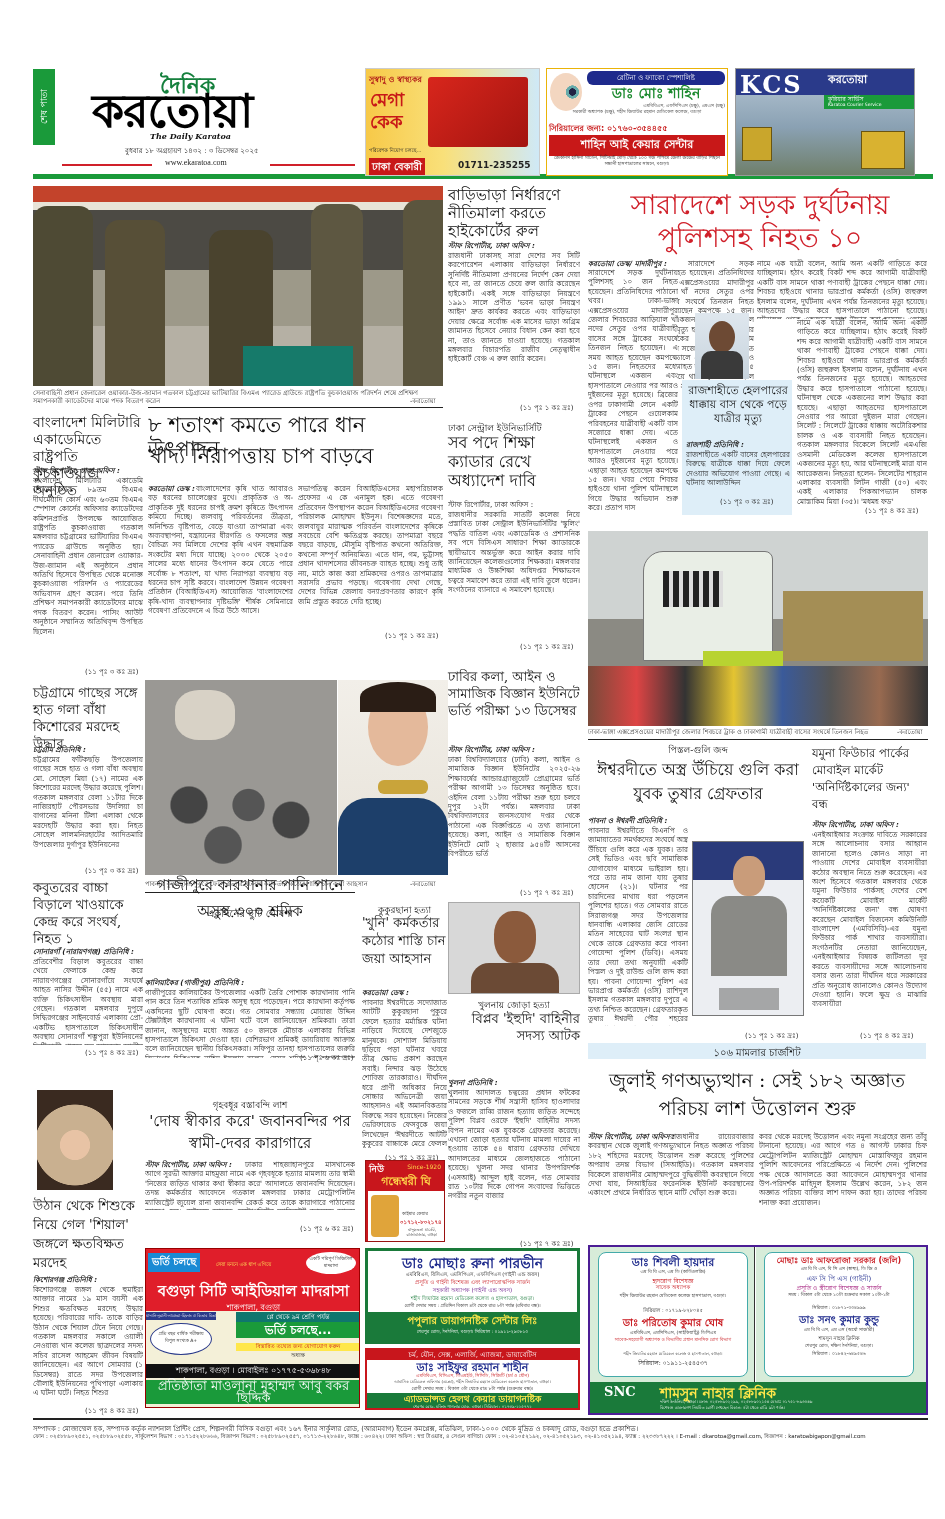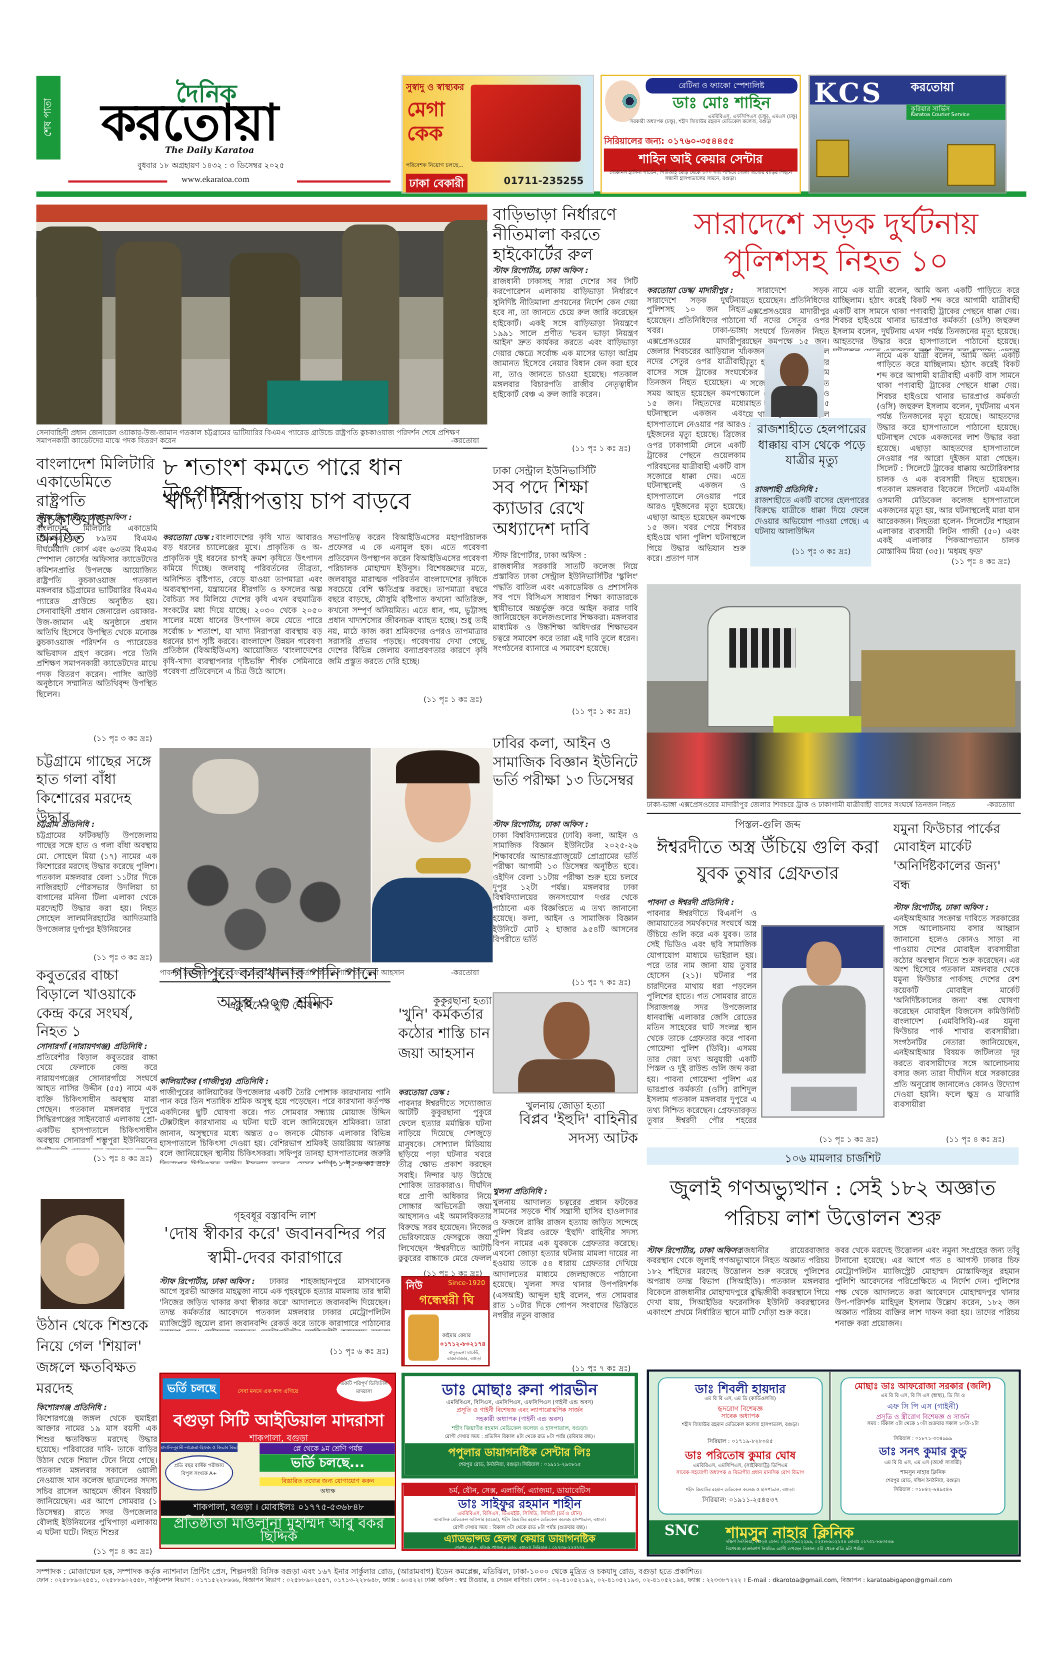--- a/index.html
+++ b/index.html
@@ -165,21 +165,21 @@
 <div class="abs cap" style="left:145px;top:880px;width:250px;white-space:nowrap;overflow:hidden">পাবনায় কুকুরছানা পুকুরে ফেলে হত্যার ঘটনায় কর্মকর্তার কঠোর শাস্তি চান জয়া আহসান</div>
 <div class="abs cap" style="left:410px;top:880px">-করতোয়া</div>
 <div class="abs rule" style="left:145px;top:892px;width:210px;height:1px"></div>
 
 <div class="abs" style="left:145px;top:906px;width:210px;font-size:10px;text-align:center;font-family:'DejaVu Serif',serif">একদিনের ছুটি ঘোষণা</div>
 <div class="abs hd" style="left:145px;top:872px;width:210px;font-size:15px;text-align:center;line-height:26px">গাজীপুরে কারখানার পানি পানে অসুস্থ ৩০০ শ্রমিক</div>
 <div class="abs txt" style="left:145px;top:978px;width:120px;font-style:italic;font-weight:bold">কালিয়াকৈর (গাজীপুর) প্রতিনিধি :</div>
 <div class="abs txt" style="left:145px;top:988px;width:210px;height:70px">গাজীপুরের কালিয়াকৈর উপজেলার একটি তৈরি পোশাক কারখানায় পানি পান করে তিন শতাধিক শ্রমিক অসুস্থ হয়ে পড়েছেন। পরে কারখানা কর্তৃপক্ষ একদিনের ছুটি ঘোষণা করে। গত সোমবার সন্ধ্যায় মোয়াজ উদ্দিন টেক্সটাইল কারখানায় এ ঘটনা ঘটে বলে জানিয়েছেন শ্রমিকরা। তারা জানান, অসুস্থদের মধ্যে অন্তত ৫০ জনকে মৌচাক এলাকার বিভিন্ন হাসপাতালে চিকিৎসা দেওয়া হয়। বেশিরভাগ শ্রমিকই ডায়রিয়ায় আক্রান্ত বলে জানিয়েছেন স্থানীয় চিকিৎসকরা। সফিপুর তানহা হাসপাতালের জরুরি বিভাগের চিকিৎসক নাহিদ ইসলাম বলেন, যেসব শ্রমিক এই হাসপাতালে চিকিৎসার জন্য এসেছেন তারা সবাই খাদ্যে বিষক্রিয়ায় আক্রান্ত হয়েছেন। প্রায় সবারই ডায়রিয়া হয়েছে। বেশ কয়েকজনের অবস্থার</div>
 <div class="abs cont" style="left:300px;top:1052px">(১১ পৃঃ ৬ কঃ দ্রঃ)</div>
 
-<div class="abs" style="left:362px;top:903px;width:85px;font-size:9px;text-align:right;font-family:'DejaVu Serif',serif">কুকুরছানা হত্যা</div>
+<div class="abs" style="left:362px;top:903px;width:85px;font-size:9px;text-align:center;font-family:'DejaVu Serif',serif">কুকুরছানা হত্যা</div>
 <div class="abs hd" style="left:362px;top:914px;width:85px;font-size:13px;line-height:18px">'খুনি' কর্মকর্তার কঠোর শাস্তি চান জয়া আহসান</div>
 <div class="abs txt" style="left:362px;top:988px;width:85px;font-style:italic;font-weight:bold">করতোয়া ডেস্ক :</div>
 <div class="abs txt" style="left:362px;top:998px;width:85px;height:150px">পাবনার ঈশ্বরদীতে সদ্যোজাত আটটি কুকুরছানা পুকুরে ফেলে হত্যার মর্মান্তিক ঘটনা নাড়িয়ে দিয়েছে দেশজুড়ে মানুষকে। সোশ্যাল মিডিয়ায় ছড়িয়ে পড়া ঘটনার খবরে তীব্র ক্ষোভ প্রকাশ করছেন সবাই। নিন্দার ঝড় উঠেছে শোবিজ তারকারাও। দীর্ঘদিন ধরে প্রাণী অধিকার নিয়ে সোচ্চার অভিনেত্রী জয়া আহসানও এই অমানবিকতার বিরুদ্ধে সরব হয়েছেন। নিজের ভেরিফায়েড ফেসবুকে জয়া লিখেছেন 'ঈশ্বরদীতে আটটি কুকুরের বাচ্চাকে মেরে ফেলল নির্দয়, নিষ্ঠুর, মানসিক ভারসাম্যহীন মানুষ।</div>
 <div class="abs cont" style="left:385px;top:1152px">(১১ পৃঃ ১ কঃ দ্রঃ)</div>
 
 <div class="abs" style="left:145px;top:1098px;width:210px;font-size:9px;text-align:center;font-family:'DejaVu Serif',serif">গৃহবধূর বস্তাবন্দি লাশ</div>
 <div class="abs hd" style="left:145px;top:1110px;width:210px;font-size:15px;text-align:center;line-height:22px">'দোষ স্বীকার করে' জবানবন্দির পর স্বামী-দেবর কারাগারে</div>
 <div class="abs txt" style="left:145px;top:1160px;width:110px;font-style:italic;font-weight:bold">স্টাফ রিপোর্টার, ঢাকা অফিস :</div>
 <div class="abs txt" style="left:145px;top:1170px;width:210px;height:50px;text-indent:100px;margin-top:-10px">ঢাকার শাহজাহানপুরে মাসখানেক আগে সুরভী আক্তার মাহমুজা নামে এক গৃহবধূকে হত্যার মামলায় তার স্বামী 'নিজের জড়িত থাকার কথা স্বীকার করে' আদালতে জবানবন্দি দিয়েছেন। তদন্ত কর্মকর্তার আবেদনে গতকাল মঙ্গলবার ঢাকার মেট্রোপলিটন ম্যাজিস্ট্রেট জুয়েল রানা জবানবন্দি রেকর্ড করে তাকে কারাগারে পাঠানোর আদেশ দেন। সেইসঙ্গে আরেক মেট্রোপলিটন ম্যাজিস্ট্রেট জামসেদ আলম ওই গৃহবধূর দেবরকেও কারাগারে পাঠানোর আদেশ দিয়েছেন। গৃহবধূর স্বামী আশিকুর রহমান (২৬) ও দেবর সাইফুল ইসলামকে (২৪) সোমবার পঞ্চগড়ের হাড়িভাসা ইউনিয়নের কুকুরপুলিপাড়া সাকিনস্থ ভারতীয় সীমান্তবর্তী এলাকায় অভিযান চালিয়ে গ্রেফতার করে পুলিশ। তাদের দুজনকে গতকাল মঙ্গলবার আদালতে হাজির</div>
 <div class="abs txt" style="left:145px;top:1220px;width:210px;height:0">ঢাকার শাহজাহানপুরে মাসখানেক আগে সুরভী আক্তার মাহমুজা নামে এক গৃহবধূকে হত্যার মামলায় তার স্বামী 'নিজের জড়িত থাকার কথা স্বীকার করে' আদালতে জবানবন্দি দিয়েছেন। তদন্ত কর্মকর্তার আবেদনে গতকাল মঙ্গলবার ঢাকার মেট্রোপলিটন ম্যাজিস্ট্রেট জুয়েল রানা জবানবন্দি রেকর্ড করে তাকে কারাগারে পাঠানোর আদেশ দেন। সেইসঙ্গে আরেক মেট্রোপলিটন ম্যাজিস্ট্রেট জামসেদ আলম ওই গৃহবধূর দেবরকেও কারাগারে পাঠানোর আদেশ দিয়েছেন। গৃহবধূর স্বামী আশিকুর রহমান (২৬) ও দেবর সাইফুল ইসলামকে (২৪) সোমবার পঞ্চগড়ের হাড়িভাসা ইউনিয়নের কুকুরপুলিপাড়া সাকিনস্থ ভারতীয় সীমান্তবর্তী এলাকায় অভিযান চালিয়ে গ্রেফতার করে পুলিশ। তাদের দুজনকে গতকাল মঙ্গলবার আদালতে হাজির</div>
@@ -222,21 +222,21 @@
 
 <div class="abs ad" style="left:145px;top:1248px;width:215px;height:160px;background:#e01e2a;border:1px solid #900">
   <div style="position:absolute;left:2px;top:4px;background:#1a8ad4;color:#fff;font-size:10px;font-weight:bold;padding:1px 4px">ভর্তি চলছে</div>
   <div style="position:absolute;left:70px;top:12px;font-size:5px;color:#ffe85a">সেবা মননে এক ধাপ এগিয়ে</div>
   <div style="position:absolute;left:160px;top:3px;width:50px;height:22px;background:#fff;border-radius:50%;font-size:4.5px;color:#222;line-height:7px;padding-top:3px">একটি পরিপূর্ণ ডিজিটাল মাদরাসা</div>
   <div style="position:absolute;left:0;top:30px;width:215px;font-size:15px;color:#fff;font-weight:bold">বগুড়া সিটি আইডিয়াল মাদরাসা</div>
   <div style="position:absolute;left:0;top:52px;width:215px;font-size:8px;color:#fff">শাকপালা, বগুড়া</div>
   <div style="position:absolute;left:0;top:62px;width:215px;height:98px;background:#f4f0d8"></div>
   <div style="position:absolute;left:0;top:63px;width:70px;background:#2a3a8a;color:#fff;font-size:4px;line-height:8px;white-space:nowrap;overflow:hidden">মাদানি-নূরানী-নাজেরা-হিফজ ও কিতাব বিভাগ</div>
   <div style="position:absolute;left:4px;top:74px;width:62px;height:32px;border:1px solid #2a3a8a;border-radius:50%;background:#fff;font-size:4.5px;line-height:7px;padding:6px 2px;color:#222">প্রতি বছর বার্ষিক পরীক্ষায় বিপুল সংখ্যক A+</div>
-  <div style="position:absolute;left:90px;top:63px;width:124px;background:#4c1d95;color:#fff;font-size:6.5px;line-height:10px">প্লে থেকে ৯ম শ্রেণি পর্যন্ত</div>
+  <div style="position:absolute;left:90px;top:63px;width:124px;background:#0f766e;color:#fff;font-size:6.5px;line-height:10px">প্লে থেকে ৯ম শ্রেণি পর্যন্ত</div>
   <div style="position:absolute;left:90px;top:73px;width:124px;background:#1a9a3a;color:#fff;font-size:12px;font-weight:bold;line-height:16px">ভর্তি চলছে...</div>
   <div style="position:absolute;left:90px;top:94px;width:124px;font-size:5.5px;color:#c8161c;background:#ffe74a">বিস্তারিত তথ্যের জন্য যোগাযোগ করুন</div>
   <div style="position:absolute;left:90px;top:103px;width:124px;font-size:5.5px;color:#222">অধ্যক্ষ</div>
   <div style="position:absolute;left:0;top:115px;width:215px;background:#111;color:#fff;font-size:8px;line-height:14px">শাকপালা, বগুড়া । মোবাইলঃ ০১৭৭৫-৫৩৬৮৪৮</div>
   <div style="position:absolute;left:0;top:131px;width:215px;background:#1a9a3a;color:#fff;font-size:13px;line-height:12px">প্রতিষ্ঠাতা মাওলানা মুহাম্মদ আবু বকর ছিদ্দিক</div>
 </div>
 
 <div class="abs ad" style="left:365px;top:1248px;width:215px;height:96px;background:#fff;border:3px solid #1a7a3a">
   <div style="position:absolute;left:0;top:1px;width:209px;font-size:14px;color:#1e2a8c;font-weight:bold">ডাঃ মোছাঃ রুনা পারভীন</div>
   <div style="position:absolute;left:0;top:20px;width:209px;font-size:5px;color:#222">এমবিবিএস, বিসিএস, এমসিপিএস, এফসিপিএস (গাইনী এন্ড অবস)</div>
@@ -253,21 +253,21 @@
   <div style="position:absolute;left:0;top:0;width:211px;background:#c8161c;color:#fff;font-size:7px;line-height:10px">চর্ম, যৌন, সেক্স, এলার্জি, এ্যাজমা, ডায়াবেটিস</div>
   <div style="position:absolute;left:0;top:9px;width:211px;font-size:11px;color:#1e2a8c;font-weight:bold">ডাঃ সাইফুর রহমান শাহীন</div>
   <div style="position:absolute;left:0;top:23px;width:211px;font-size:4.5px;color:#c8161c">এমবিবিএস, বিসিএস, ডিএমইউ, সিসিডি, সিজিটি (চর্ম ও যৌন)</div>
   <div style="position:absolute;left:0;top:29px;width:211px;font-size:4px;color:#222;line-height:5px">আবাসিক মেডিকেল অফিসার (এন্ডো), শহীদ জিয়াউর রহমান মেডিকেল কলেজ হাসপাতাল, বগুড়া।</div>
   <div style="position:absolute;left:0;top:36px;width:211px;font-size:4.5px;color:#222">রোগী দেখার সময় : বিকাল ৩টা থেকে রাত ৮টা পর্যন্ত (শুক্রবার বন্ধ)।</div>
   <div style="position:absolute;left:0;top:43px;width:211px;height:17px;background:#1a7a3a"></div>
   <div style="position:absolute;left:0;top:42px;width:211px;font-size:9px;color:#ffe74a;font-weight:bold">এ্যাডভান্সড হেলথ কেয়ার ডায়াগনষ্টিক</div>
   <div style="position:absolute;left:0;top:54px;width:211px;font-size:4px;color:#fff">শেরপুর রোড, মফিজ পাগলার মোড়, বগুড়া। সিরিয়াল : ০১৭৩৯-২২৫৭৭২</div>
 </div>
 
-<div class="abs ad" style="left:588px;top:1245px;width:340px;height:170px;background:#fff;border:2px solid #0f172a">
+<div class="abs ad" style="left:588px;top:1245px;width:340px;height:170px;background:#fff;border:2px solid #4c1d95">
   <div style="position:absolute;left:0;top:0;width:165px;height:135px;border-right:1px solid #333;background:#d7ecd9"></div>
   <div style="position:absolute;left:8px;top:5px;width:150px;height:125px;background:#fff;border:1px solid #4aa;border-radius:8px"></div>
   <div style="position:absolute;left:166px;top:0;width:170px;height:135px;background:#d7ecd9"></div>
   <div style="position:absolute;left:174px;top:5px;width:150px;height:125px;background:#fff;border:1px solid #4aa;border-radius:8px"></div>
 
   <div style="position:absolute;left:8px;top:7px;width:150px;font-size:11px;color:#1e2a8c;font-weight:bold">ডাঃ শিবলী হায়দার</div>
   <div style="position:absolute;left:8px;top:22px;width:150px;font-size:4.5px;color:#222">এম বি বি এস, এম ডি (কার্ডিওলজি)</div>
   <div style="position:absolute;left:8px;top:29px;width:150px;font-size:6px;color:#c8161c">হৃদরোগ বিশেষজ্ঞ</div>
   <div style="position:absolute;left:8px;top:37px;width:150px;font-size:5.5px;color:#c8161c">সাবেক অধ্যাপক</div>
   <div style="position:absolute;left:14px;top:45px;width:138px;font-size:4.5px;color:#222;line-height:7px">শহীদ জিয়াউর রহমান মেডিকেল কলেজ হাসপাতাল, বগুড়া।</div>

